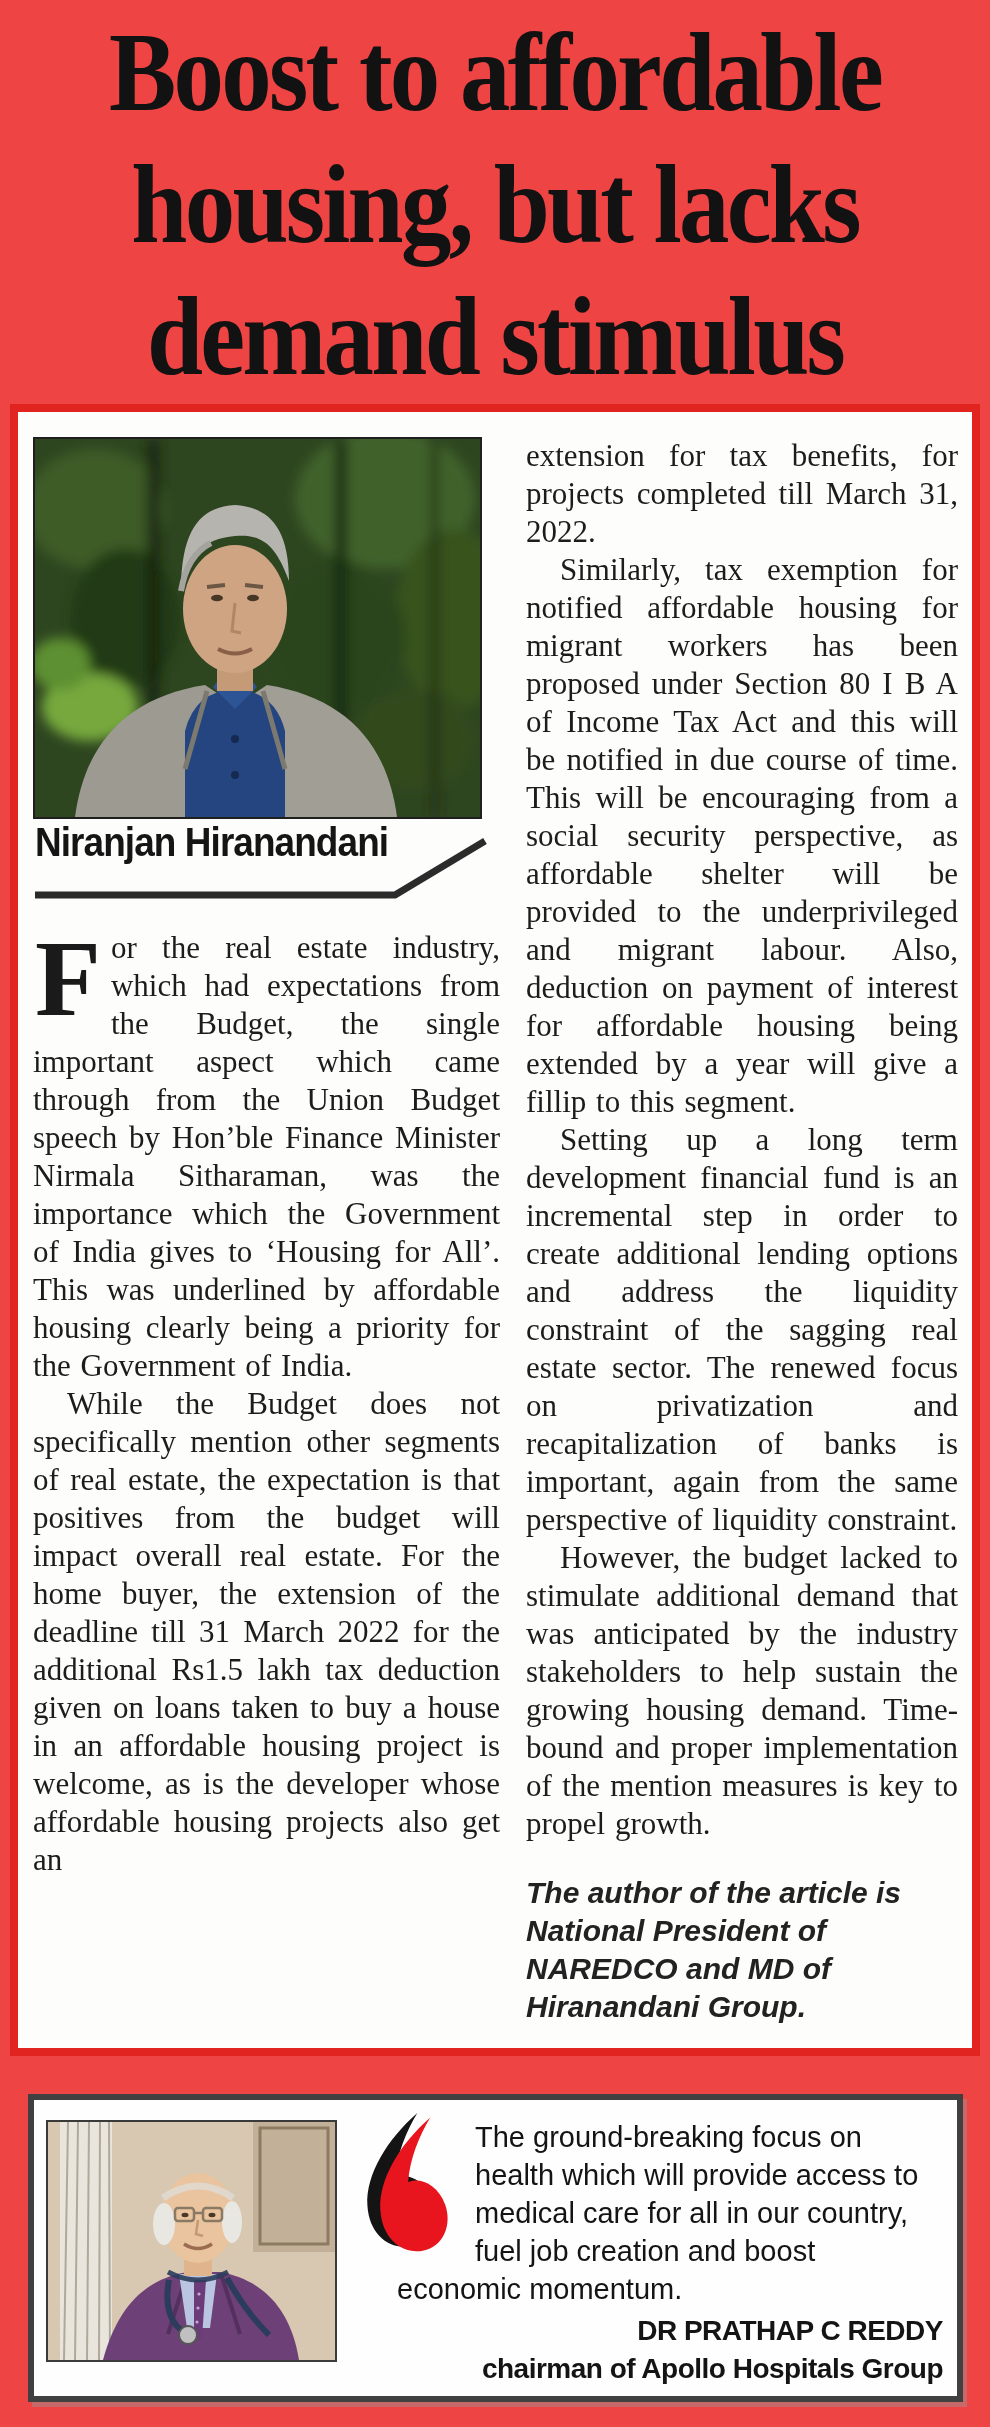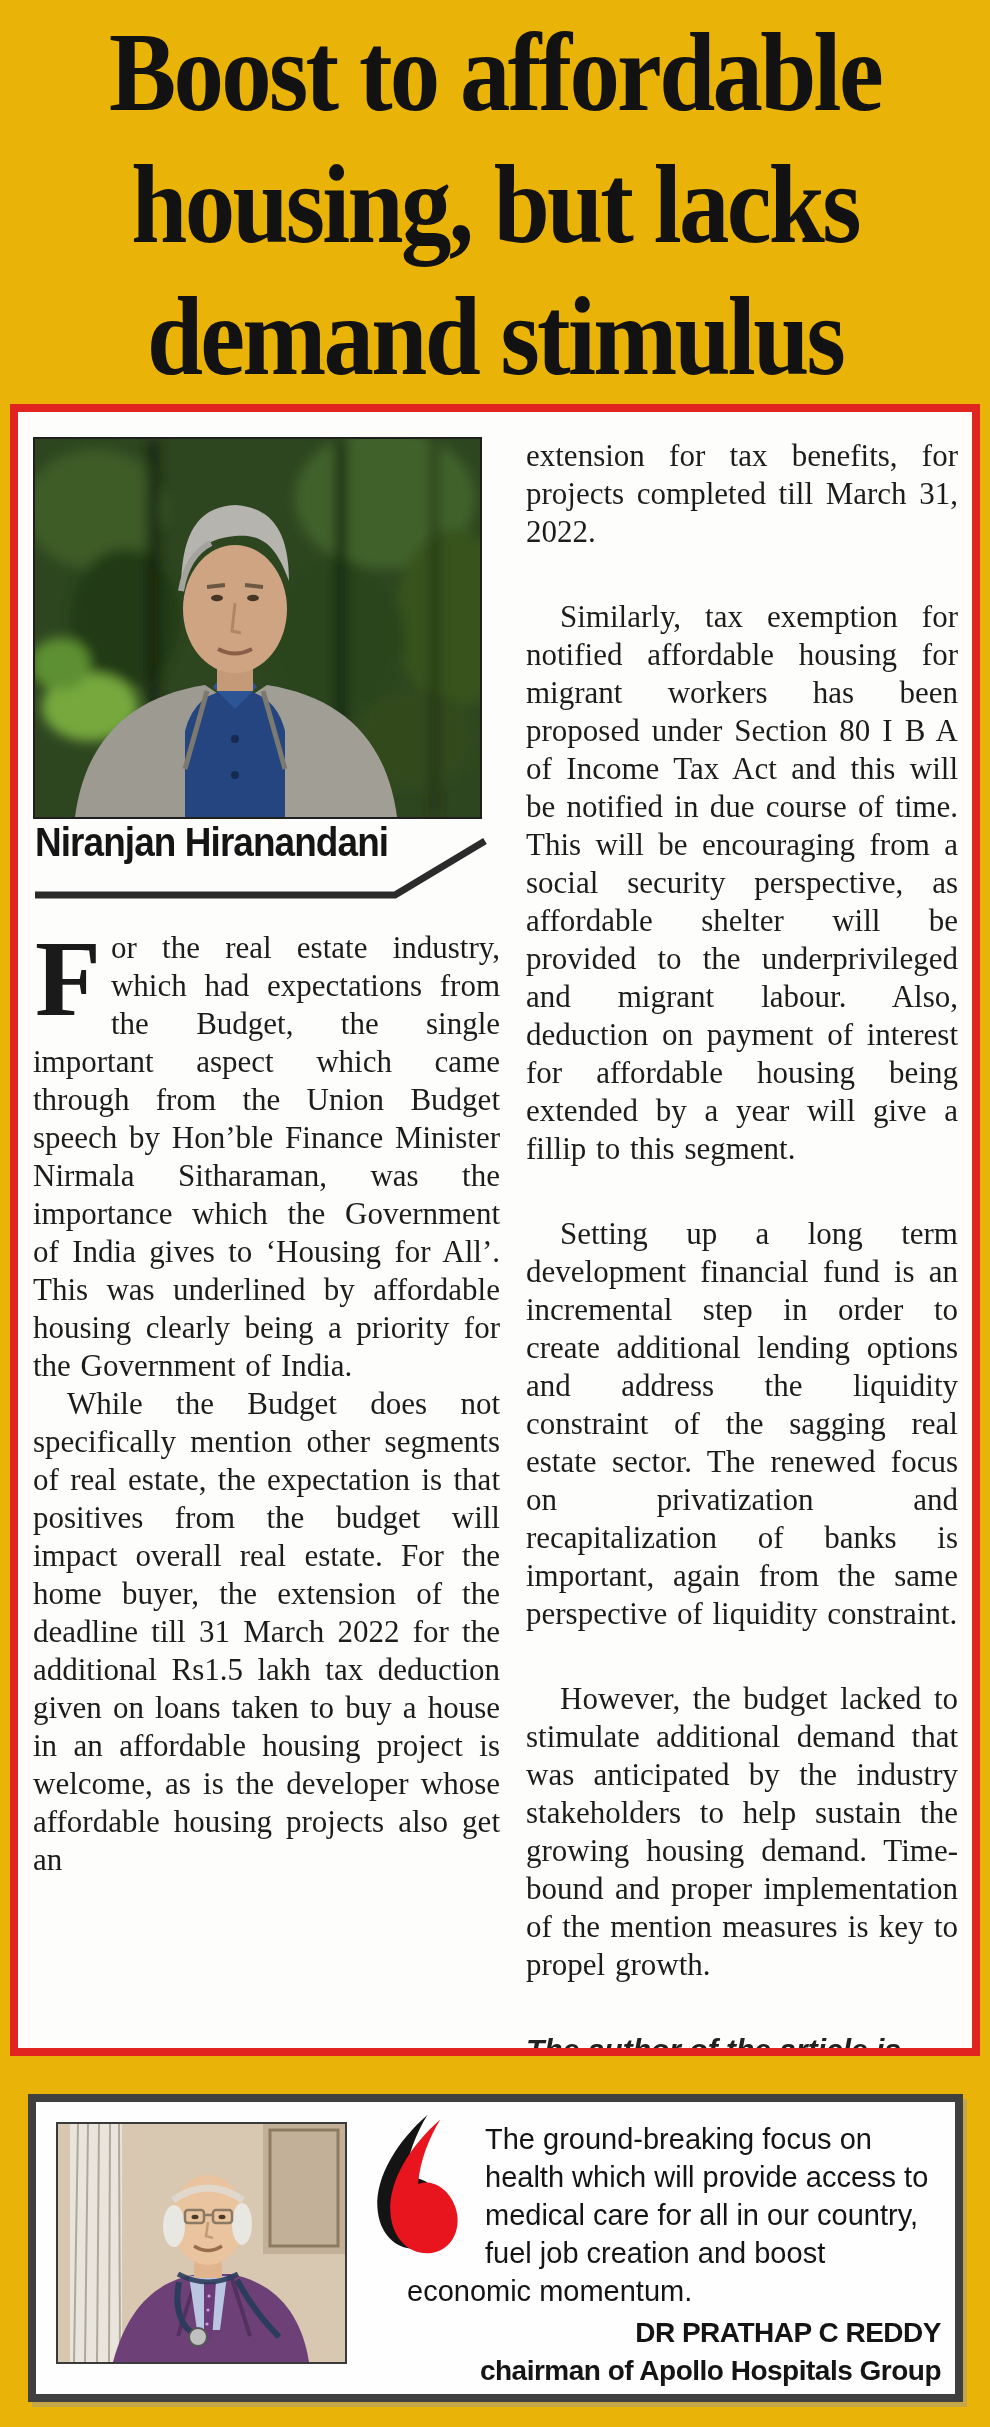--- a/index.html
+++ b/index.html
@@ -1,20 +1,20 @@
 <!DOCTYPE html>
 <html><head>
 <meta charset="utf-8">
 <style>
   html,body{margin:0;padding:0;background:#e9e9e7;}
   .page{
     position:relative;
     width:990px;height:2427px;
     margin:0 auto;
-    background:#eab308;
+    background:#ef4444;
     font-family:"Liberation Serif",serif;
     color:#1c1c1c;
     overflow:hidden;
   }
   
   h1.headline{
     margin:0;padding:6px 0 0;
     height:398px;
     text-align:center;
     font-family:"Liberation Serif",serif;
@@ -30,21 +30,21 @@
     box-sizing:border-box;
     margin:0 10px;
     height:1652px;
     border:8px solid #e22420;
     background:#fdfdfc;
     padding:25px 14px 0 15px;
     display:flex;
     gap:26px;
     overflow:hidden;
   }
-  .col{overflow:hidden;gap:47px;}
+  .col{overflow:hidden;}
   .col-left{width:467px;flex:0 0 467px;}
   .col-right{flex:1;display:flex;flex-direction:column;}
   
   .photo-fig{position:relative;height:492px;margin:0;}
   .photo1{
     position:absolute;top:0;left:0;
     box-sizing:border-box;
     width:449px;height:382px;
     border:2px solid #1f1f1f;
     background:#2e4620;
@@ -89,24 +89,24 @@
     font-size:30px;
     line-height:38px;
     text-align:left;
     color:#222;
   }
   
   .quote-box{
     box-sizing:border-box;
     margin:38px 27px 0 28px;
     height:308px;
-    border:8px solid #404040;
+    border:6px solid #404040;
     background:#fefefe;
     box-shadow:4px 5px 0 rgba(150,150,150,.45);
-    padding:18px 14px 0 20px;
+    padding:18px 14px 0 12px;
     overflow:hidden;
   }
   .qphoto{
     float:left;
     box-sizing:border-box;
     width:291px;height:242px;
     border:2px solid #3a3a3a;
     margin:2px 60px 0 0;
     background:#d8c8b2;
   }

